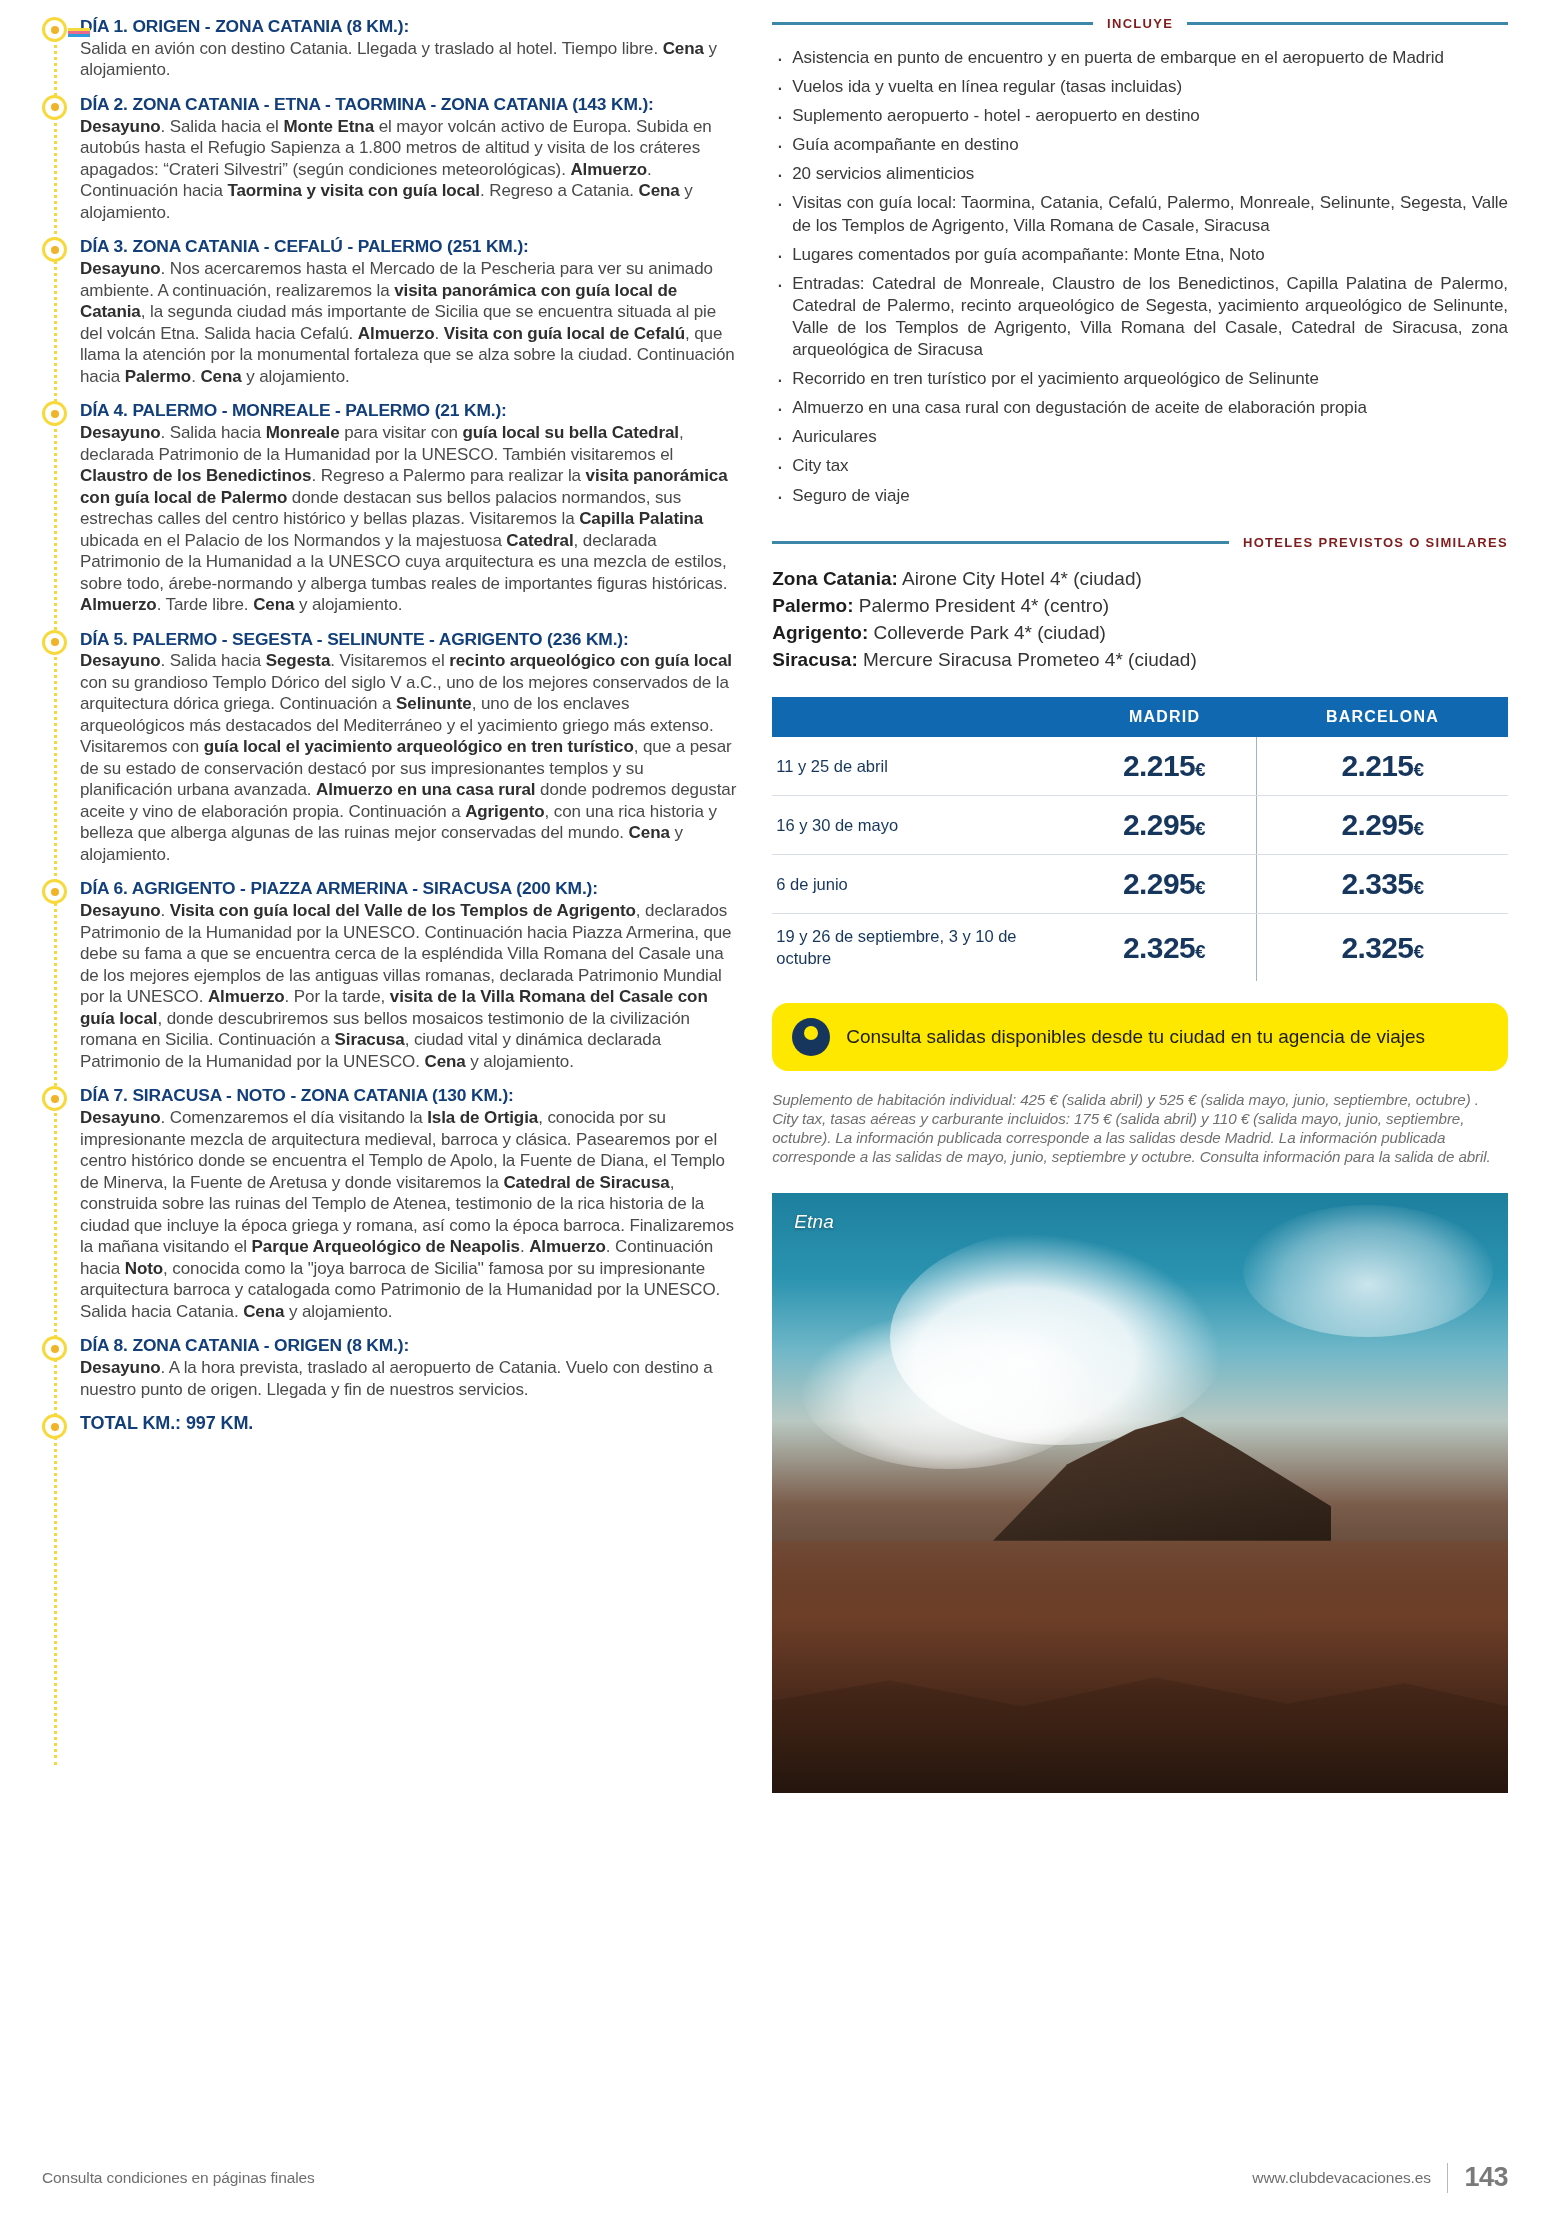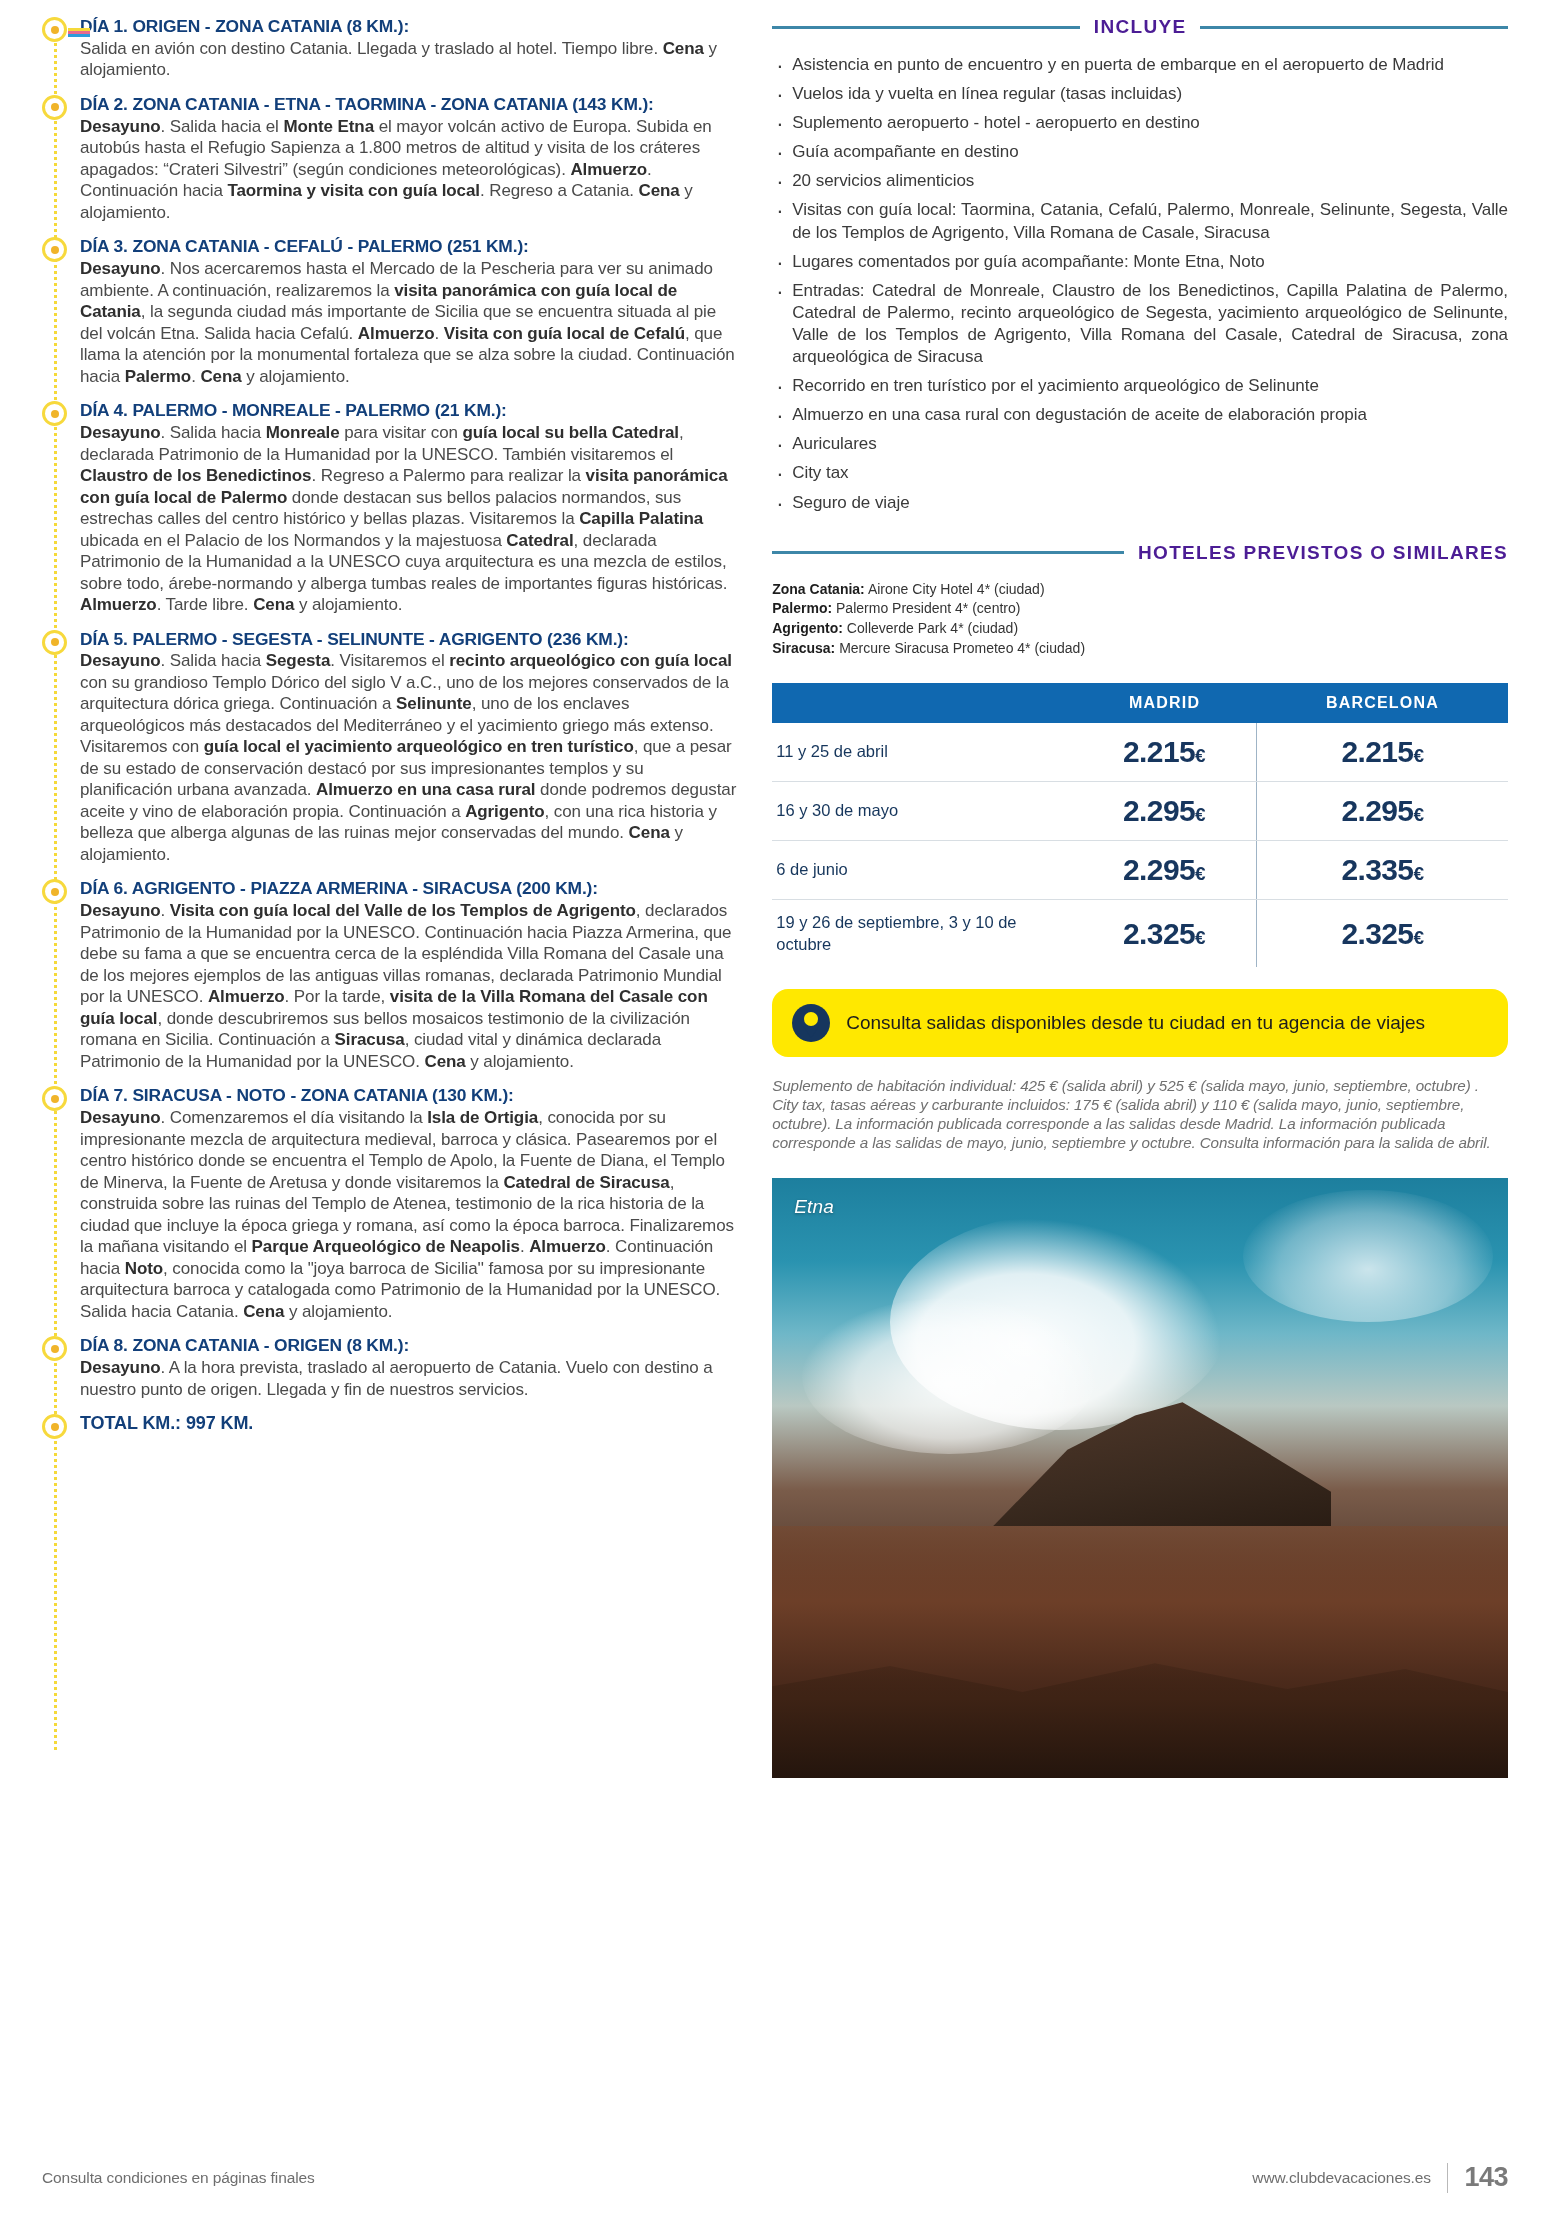--- a/index.html
+++ b/index.html
@@ -120,23 +120,23 @@
     align-items: center;
     gap: 14px;
     margin-bottom: 16px;
   }
   .section-head .rule {
     flex: 1;
     height: 3px;
     background: #3d87a8;
   }
   .section-head .label {
-    font-size: 19px;
-    font-weight: bold;
-    color: #4c1d95;
+    font-size: 13px;
+    font-weight: bold;
+    color: #7f1d1d;
     letter-spacing: 1.3px;
     white-space: nowrap;
   }
 
   .includes {
     list-style: none;
     margin-bottom: 28px;
   }
   .includes li {
     position: relative;
@@ -154,21 +154,21 @@
     left: 4px;
     top: -2px;
     font-size: 22px;
     color: #3a3a3a;
   }
 
   .hotels {
     margin-bottom: 24px;
   }
   .hotels .hotel-row {
-    font-size: 14px;
+    font-size: 19px;
     line-height: 1.42;
     color: #343434;
   }
   .hotels .hotel-row b { font-weight: bold; color: #1d1d1d; }
 
   
   .price-table {
     width: 100%;
     border-collapse: collapse;
     margin-bottom: 22px;

